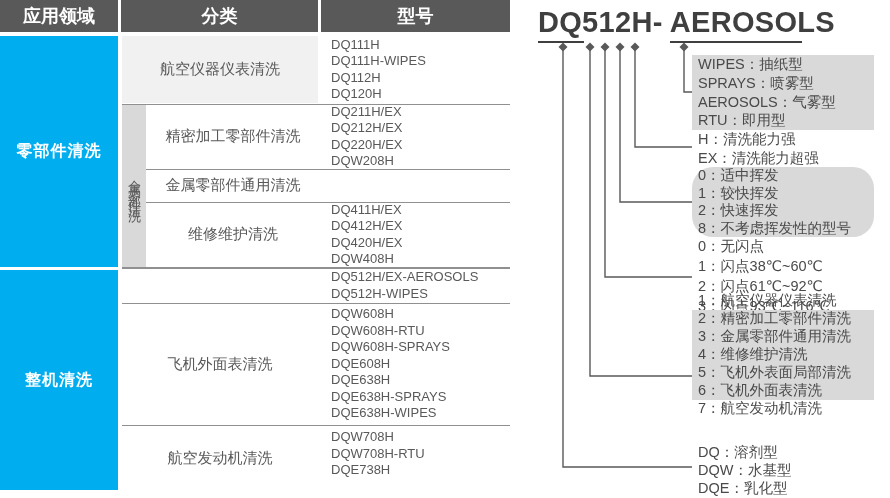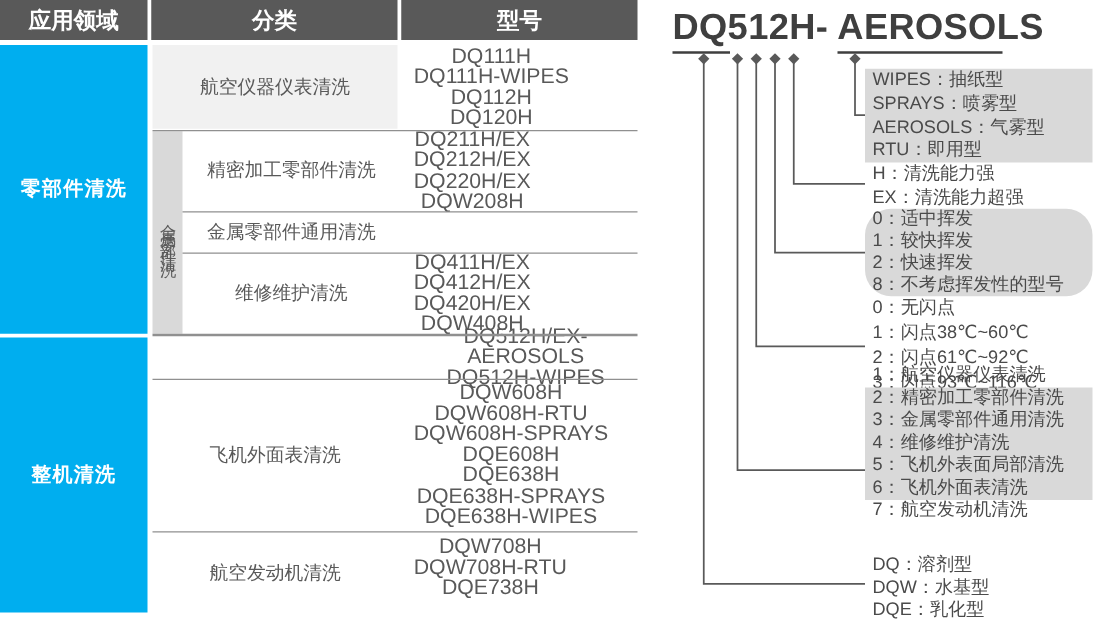--- a/index.html
+++ b/index.html
@@ -18,22 +18,22 @@
   .abs{position:absolute;box-sizing:border-box;}
   .hcell{background:var(--header_gray);color:#fff;font-weight:bold;font-size:18px;
          display:flex;align-items:center;justify-content:center;}
   .bluecell{background:var(--accent_blue);color:#fff;font-weight:bold;font-size:16px;
             display:flex;align-items:center;justify-content:center;letter-spacing:1px;}
   .graycol{background:var(--shade_gray);color:var(--text_table);
            display:flex;align-items:center;justify-content:center;
            writing-mode:vertical-rl;text-orientation:upright;
            font-size:13px;letter-spacing:5px;}
   .cat{color:var(--text_table);font-size:15px;display:flex;align-items:center;justify-content:center;text-align:center;}
-  .models{color:var(--text_table);font-size:17px;line-height:16.5px;white-space:pre-line;
-          display:flex;align-items:center;justify-content:flex-start;padding-left:9px;text-align:center;}
+  .models{color:var(--text_table);font-size:13px;line-height:16.5px;white-space:pre-line;
+          display:flex;align-items:center;justify-content:flex-start;padding-left:9px;}
   .divider{background:var(--line_gray);height:1.5px;}
   .legend{color:var(--text_dark);font-size:14.5px;white-space:pre-line;
           padding-left:6px;display:flex;align-items:center;}
   .legend.shaded{background:var(--shade_gray);}
   .title{color:var(--title_dark);font-weight:bold;font-size:29px;white-space:pre;letter-spacing:0.3px;}
   .underline{background:var(--title_dark);height:2.2px;}
   svg{display:block;}
 </style>
 </head>
 <body>

